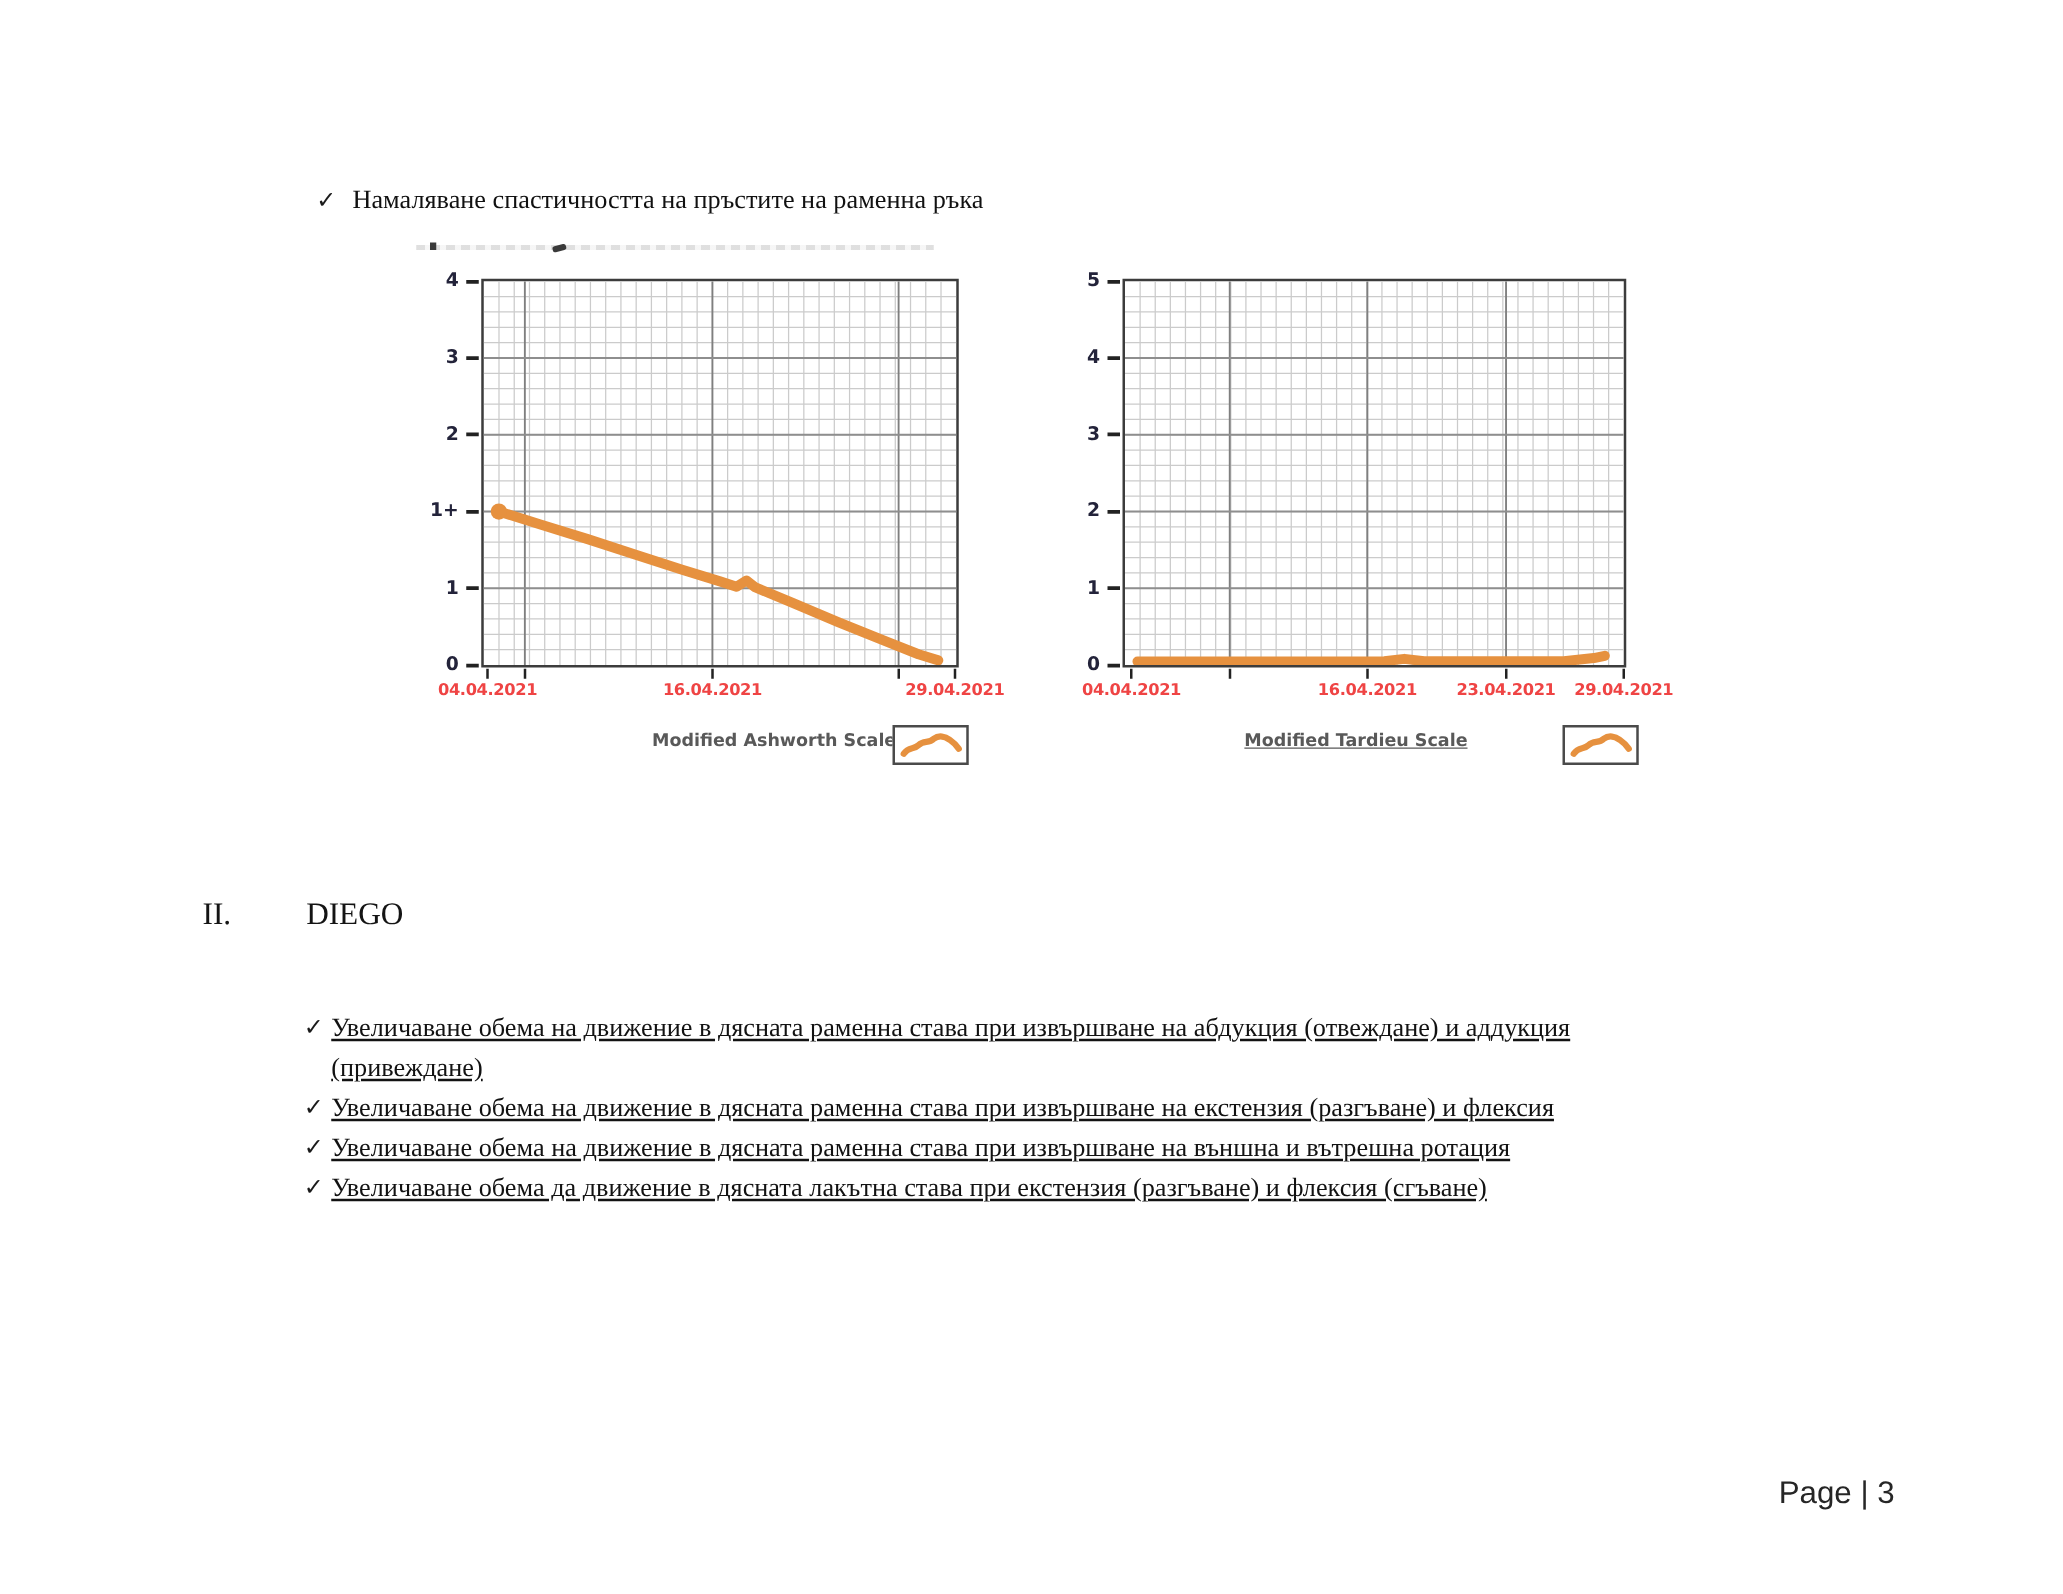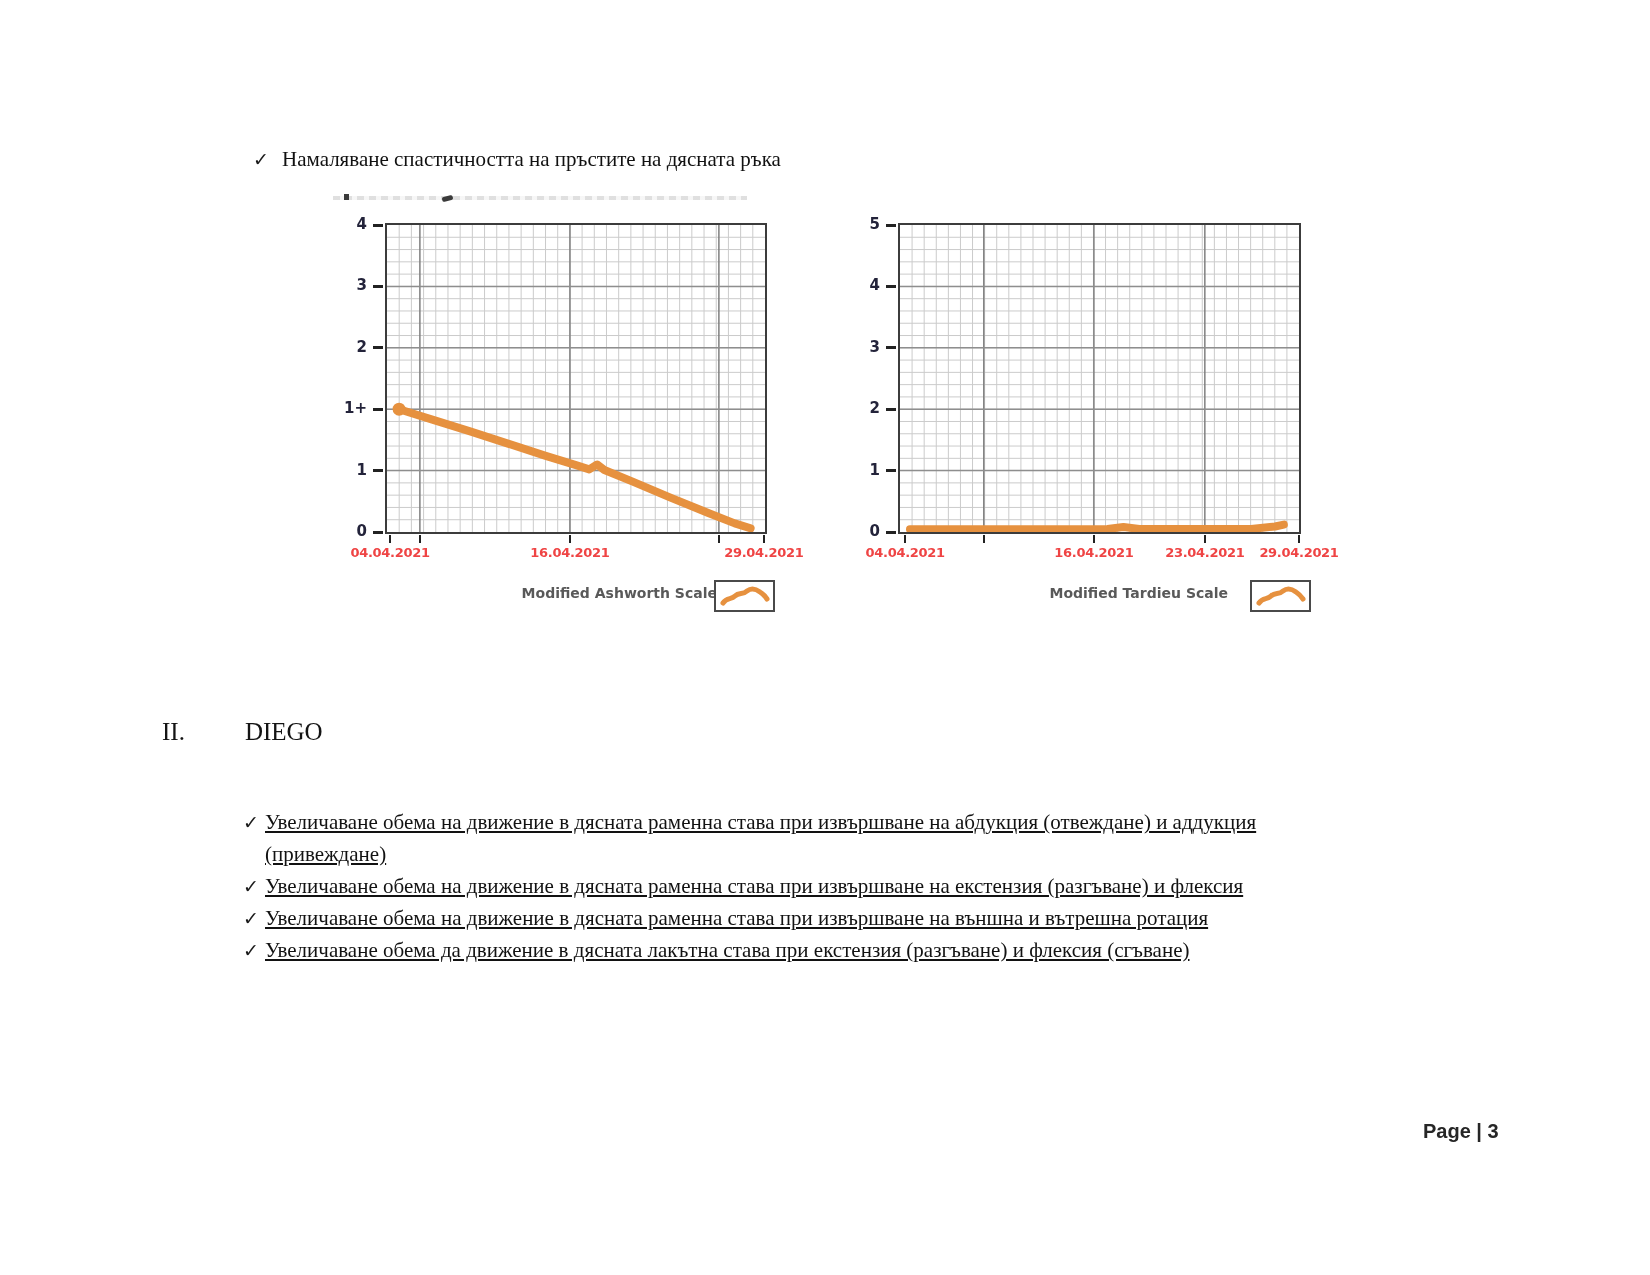--- a/index.html
+++ b/index.html
@@ -25,46 +25,46 @@
         font-family:"DejaVu Sans",sans-serif;font-weight:700;font-size:15px;color:#23233a;}
   .ytick{position:absolute;left:-14px;width:10px;height:3px;background:#222;}
   .xtick{position:absolute;width:2px;height:8px;background:#222;}
   .xlab{position:absolute;width:92px;text-align:center;letter-spacing:-0.3px;
         font-family:"DejaVu Sans",sans-serif;font-weight:700;font-size:13px;color:#ef4444;}
 
   
   .legend-text{position:absolute;width:250px;text-align:right;top:585px;
         font-family:"DejaVu Sans",sans-serif;font-weight:700;font-size:14px;color:#595959;}
   .lt0{left:467px;}
-  .lt1{left:978px;}
+  .lt1{left:924px;text-decoration:underline;}
   .legend-box{position:absolute;top:580px;width:57px;height:28px;border:2px solid #4a4a4a;background:#fff;}
   .lb0{left:714px;}
   .lb1{left:1250px;}
 
   
   .section{position:absolute;left:162px;top:718px;font-size:25px;color:#141414;}
   .section .numeral{display:inline-block;margin-right:60px;}
 
   
   .bullets{position:absolute;left:243px;top:806px;width:1300px;font-size:21px;line-height:32px;color:#121212;}
   .bullet{position:relative;padding-left:22px;}
   .bullet .chk{position:absolute;left:0;top:0;font-family:"DejaVu Sans",sans-serif;font-size:19px;color:#1a1a1a;}
   .bl{display:block;white-space:nowrap;text-decoration:underline;}
 
   
-  .footer{position:absolute;left:1423px;top:1120px;font-family:"Liberation Sans","DejaVu Sans",sans-serif;
-          font-size:20px;color:#262626;white-space:nowrap;font-weight:bold;}
+  .footer{position:absolute;left:1423px;top:1180px;font-family:"Liberation Sans","DejaVu Sans",sans-serif;
+          font-size:25px;color:#262626;white-space:nowrap;}
 </style>
 </head>
 <body>
 
 <div class="page">
 
   <div class="checkline">
-    <span class="chk">✓</span><span>Намаляване спастичността на пръстите на дясната ръка</span>
+    <span class="chk">✓</span><span>Намаляване спастичността на пръстите на раменна ръка</span>
   </div>
 
   <div class="smear"></div>
   <div class="smear-m1"></div>
   <div class="smear-m2"></div>
 
   <div class="chart chart0">
       <svg width="378" height="307">
         <line x1="12.193548387096774" y1="0" x2="12.193548387096774" y2="307" stroke="#cbcbcb" stroke-width="1"></line>
         <line x1="24.387096774193548" y1="0" x2="24.387096774193548" y2="307" stroke="#cbcbcb" stroke-width="1"></line>

